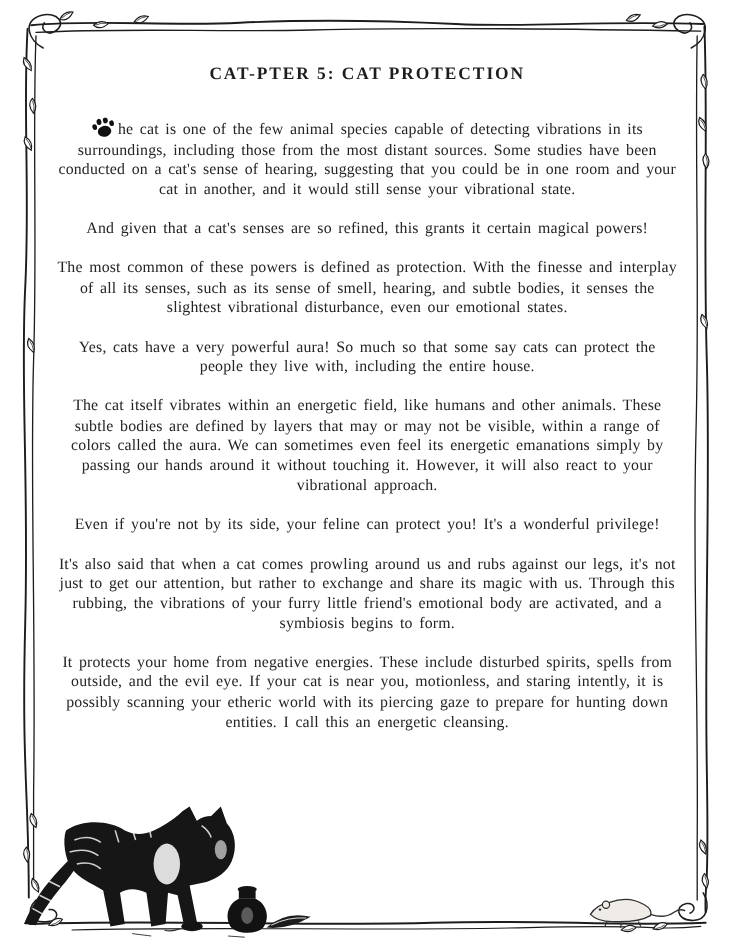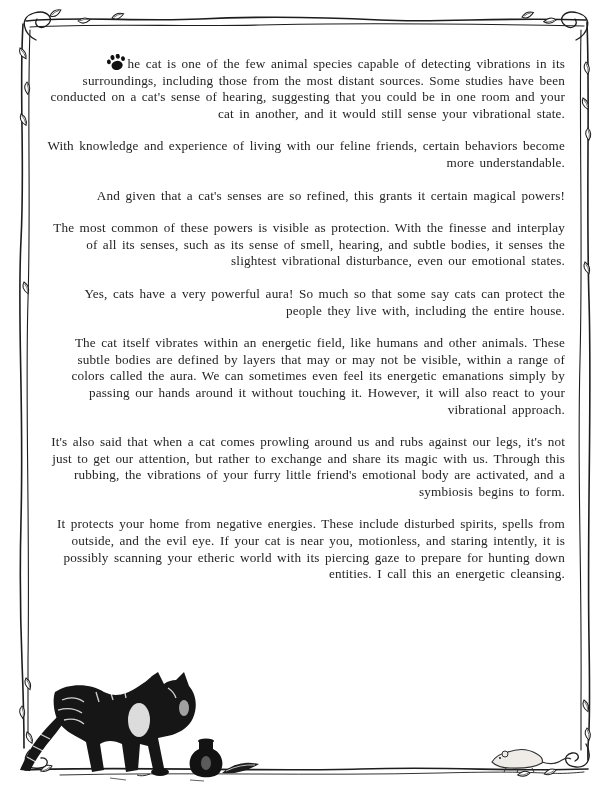--- a/index.html
+++ b/index.html
@@ -7,21 +7,21 @@
     width:612px;height:792px;background:#ffffff;position:relative;overflow:hidden;
     font-family:"Liberation Serif", serif;color:#262626;
   }
   .artwork-layer{position:absolute;inset:0;z-index:0;}
   .content{position:absolute;left:47px;right:47px;top:54px;z-index:1;}
   .page-title{
     text-align:center;font-size:14.5px;font-weight:bold;letter-spacing:1.6px;
     color:#1d1d1d;margin:0 0 27px 0;font-family:"Liberation Serif", serif;
   }
   .para{
-    font-size:13.2px;line-height:16.6px;text-align:right;
+    font-size:13.2px;line-height:16.6px;text-align:center;
     word-spacing:2px;letter-spacing:0.15px;margin:0 0 16px 0;color:#242424;
   }
   .paw{display:inline-block;width:21px;height:17px;vertical-align:-3px;margin-right:1px;}
 </style>
 </head>
 <body>
 
 <svg class="artwork-layer" viewBox="0 0 612 792" aria-hidden="true">
   <defs>
     <g id="leaf">
@@ -124,35 +124,36 @@
   <g transform="translate(492,748)">
     <path d="M0,14 Q5,6 16,4 Q32,-2 45,6 Q52,10 50,15 Q40,21 18,20 Q6,20 0,14 Z" fill="#efece7" stroke="#2f2f2f" stroke-width="1.1"></path>
     <circle cx="13" cy="6" r="3" fill="#efece7" stroke="#2f2f2f" stroke-width="1"></circle>
     <circle cx="8" cy="10" r="1" fill="#222222"></circle>
     <path d="M14,20 l-2,4 M26,21 l-1,4 M40,20 l2,4" stroke="#2f2f2f" stroke-width="1" fill="none"></path>
     <path d="M50,14 Q62,18 70,12 Q75,9 79,11" stroke="#2f2f2f" stroke-width="1.2" fill="none"></path>
   </g>
 </svg>
 
 <div class="content">
+  <h1 class="page-title">CAT-PTER 5: CAT PROTECTION</h1>
 
   <p class="para">
     <span class="paw">
       <svg viewBox="0 0 24 20" width="21" height="17">
         <g transform="rotate(-12 12 10)" fill="#111111">
           <ellipse cx="12" cy="13.5" rx="6.6" ry="5.4"></ellipse>
           <ellipse cx="3.4" cy="7.5" rx="2.3" ry="2.8"></ellipse>
           <ellipse cx="8.6" cy="3.4" rx="2.4" ry="3"></ellipse>
           <ellipse cx="15" cy="3.2" rx="2.4" ry="3"></ellipse>
           <ellipse cx="20.4" cy="7.2" rx="2.3" ry="2.8"></ellipse>
         </g>
       </svg>
     </span><span>he cat is one of the few animal species capable of detecting vibrations in its surroundings, including those from the most distant sources. Some studies have been conducted on a cat's sense of hearing, suggesting that you could be in one room and your cat in another, and it would still sense your vibrational state.</span>
   </p>
 
-  <p class="para">With knowledge and experience of living with our feline friends, certain behaviors become more understandable.</p>
   <p class="para">And given that a cat's senses are so refined, this grants it certain magical powers!</p>
-  <p class="para">The most common of these powers is visible as protection. With the finesse and interplay of all its senses, such as its sense of smell, hearing, and subtle bodies, it senses the slightest vibrational disturbance, even our emotional states.</p>
+  <p class="para">The most common of these powers is defined as protection. With the finesse and interplay of all its senses, such as its sense of smell, hearing, and subtle bodies, it senses the slightest vibrational disturbance, even our emotional states.</p>
   <p class="para">Yes, cats have a very powerful aura! So much so that some say cats can protect the people they live with, including the entire house.</p>
   <p class="para">The cat itself vibrates within an energetic field, like humans and other animals. These subtle bodies are defined by layers that may or may not be visible, within a range of colors called the aura. We can sometimes even feel its energetic emanations simply by passing our hands around it without touching it. However, it will also react to your vibrational approach.</p>
+  <p class="para">Even if you're not by its side, your feline can protect you! It's a wonderful privilege!</p>
   <p class="para">It's also said that when a cat comes prowling around us and rubs against our legs, it's not just to get our attention, but rather to exchange and share its magic with us. Through this rubbing, the vibrations of your furry little friend's emotional body are activated, and a symbiosis begins to form.</p>
   <p class="para">It protects your home from negative energies. These include disturbed spirits, spells from outside, and the evil eye. If your cat is near you, motionless, and staring intently, it is possibly scanning your etheric world with its piercing gaze to prepare for hunting down entities. I call this an energetic cleansing.</p>
 </div>
 
 </body></html>

